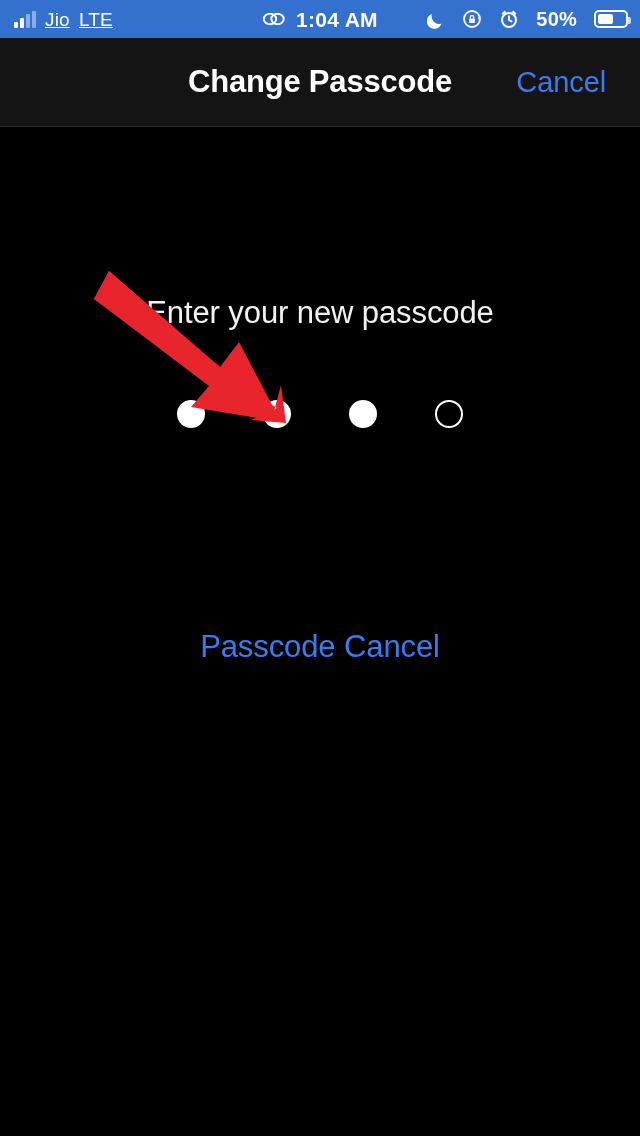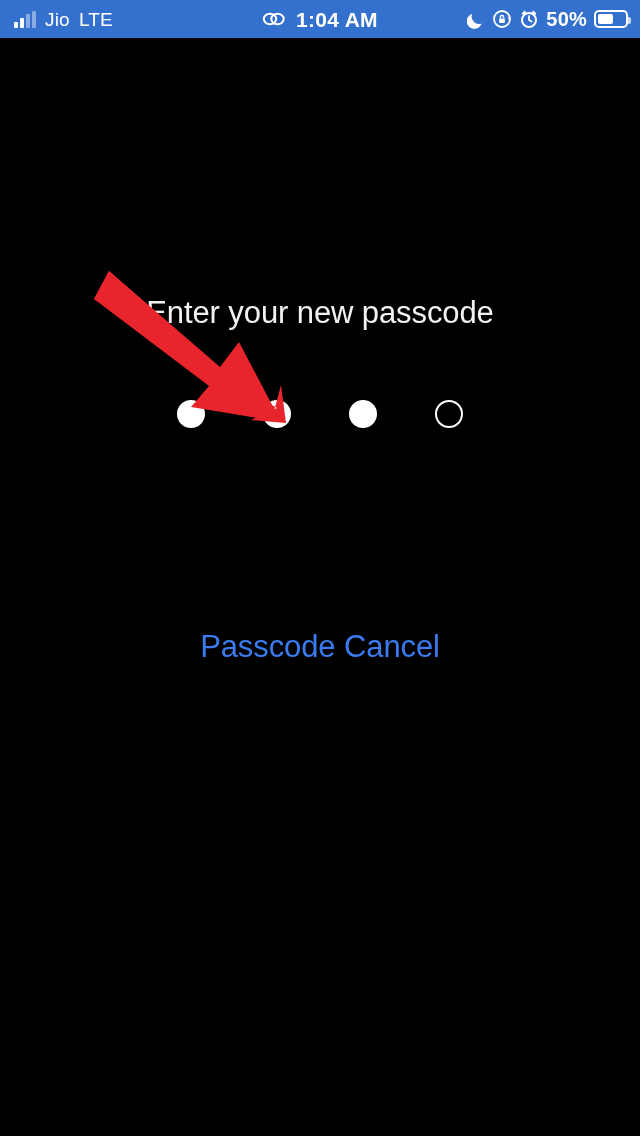--- a/index.html
+++ b/index.html
@@ -32,38 +32,39 @@
     background: #3471cf;
     color: #ffffff;
   }
   .sb-left {
     position: absolute;
     left: 14px; top: 0;
     height: 38px;
     display: flex;
     align-items: center;
     gap: 9px;
+    text-decoration: underline;
   }
   .sb-center {
     position: absolute;
     left: 0; top: 0;
     width: 640px;
     height: 38px;
     display: flex;
     align-items: center;
     justify-content: center;
     gap: 10px;
   }
   .sb-right {
     position: absolute;
     right: 12px; top: 0;
     height: 38px;
     display: flex;
     align-items: center;
-    gap: 7px;
+    gap: 17px;
   }
   .sb-text {
     font-size: 19px;
     font-weight: 400;
     letter-spacing: 0.2px;
     line-height: 1;
     color: #ffffff;
   }
   .sb-time {
     font-size: 21px;
@@ -285,20 +286,24 @@
           <path d="M17.4 4.6l-3-3-1.6 1.7 3.1 2.9z" fill="#ffffff"></path>
         </svg>
       </span>
       <span class="sb-pct">50%</span>
       <span class="battery">
         <span class="fill" style="width: 15px;"></span>
       </span>
     </div>
   </div>
 
+  <div id="nav-bar">
+    <div id="nav-title">Change Passcode</div>
+    <div id="cancel-button">Cancel</div>
+  </div>
 
   <div id="content">
 
     <div id="prompt-text">Enter your new passcode</div>
 
     <div id="passcode-dots">
       <span class="dot filled"></span>
       <span class="dot filled"></span>
       <span class="dot filled"></span>
       <span class="dot empty"></span>

